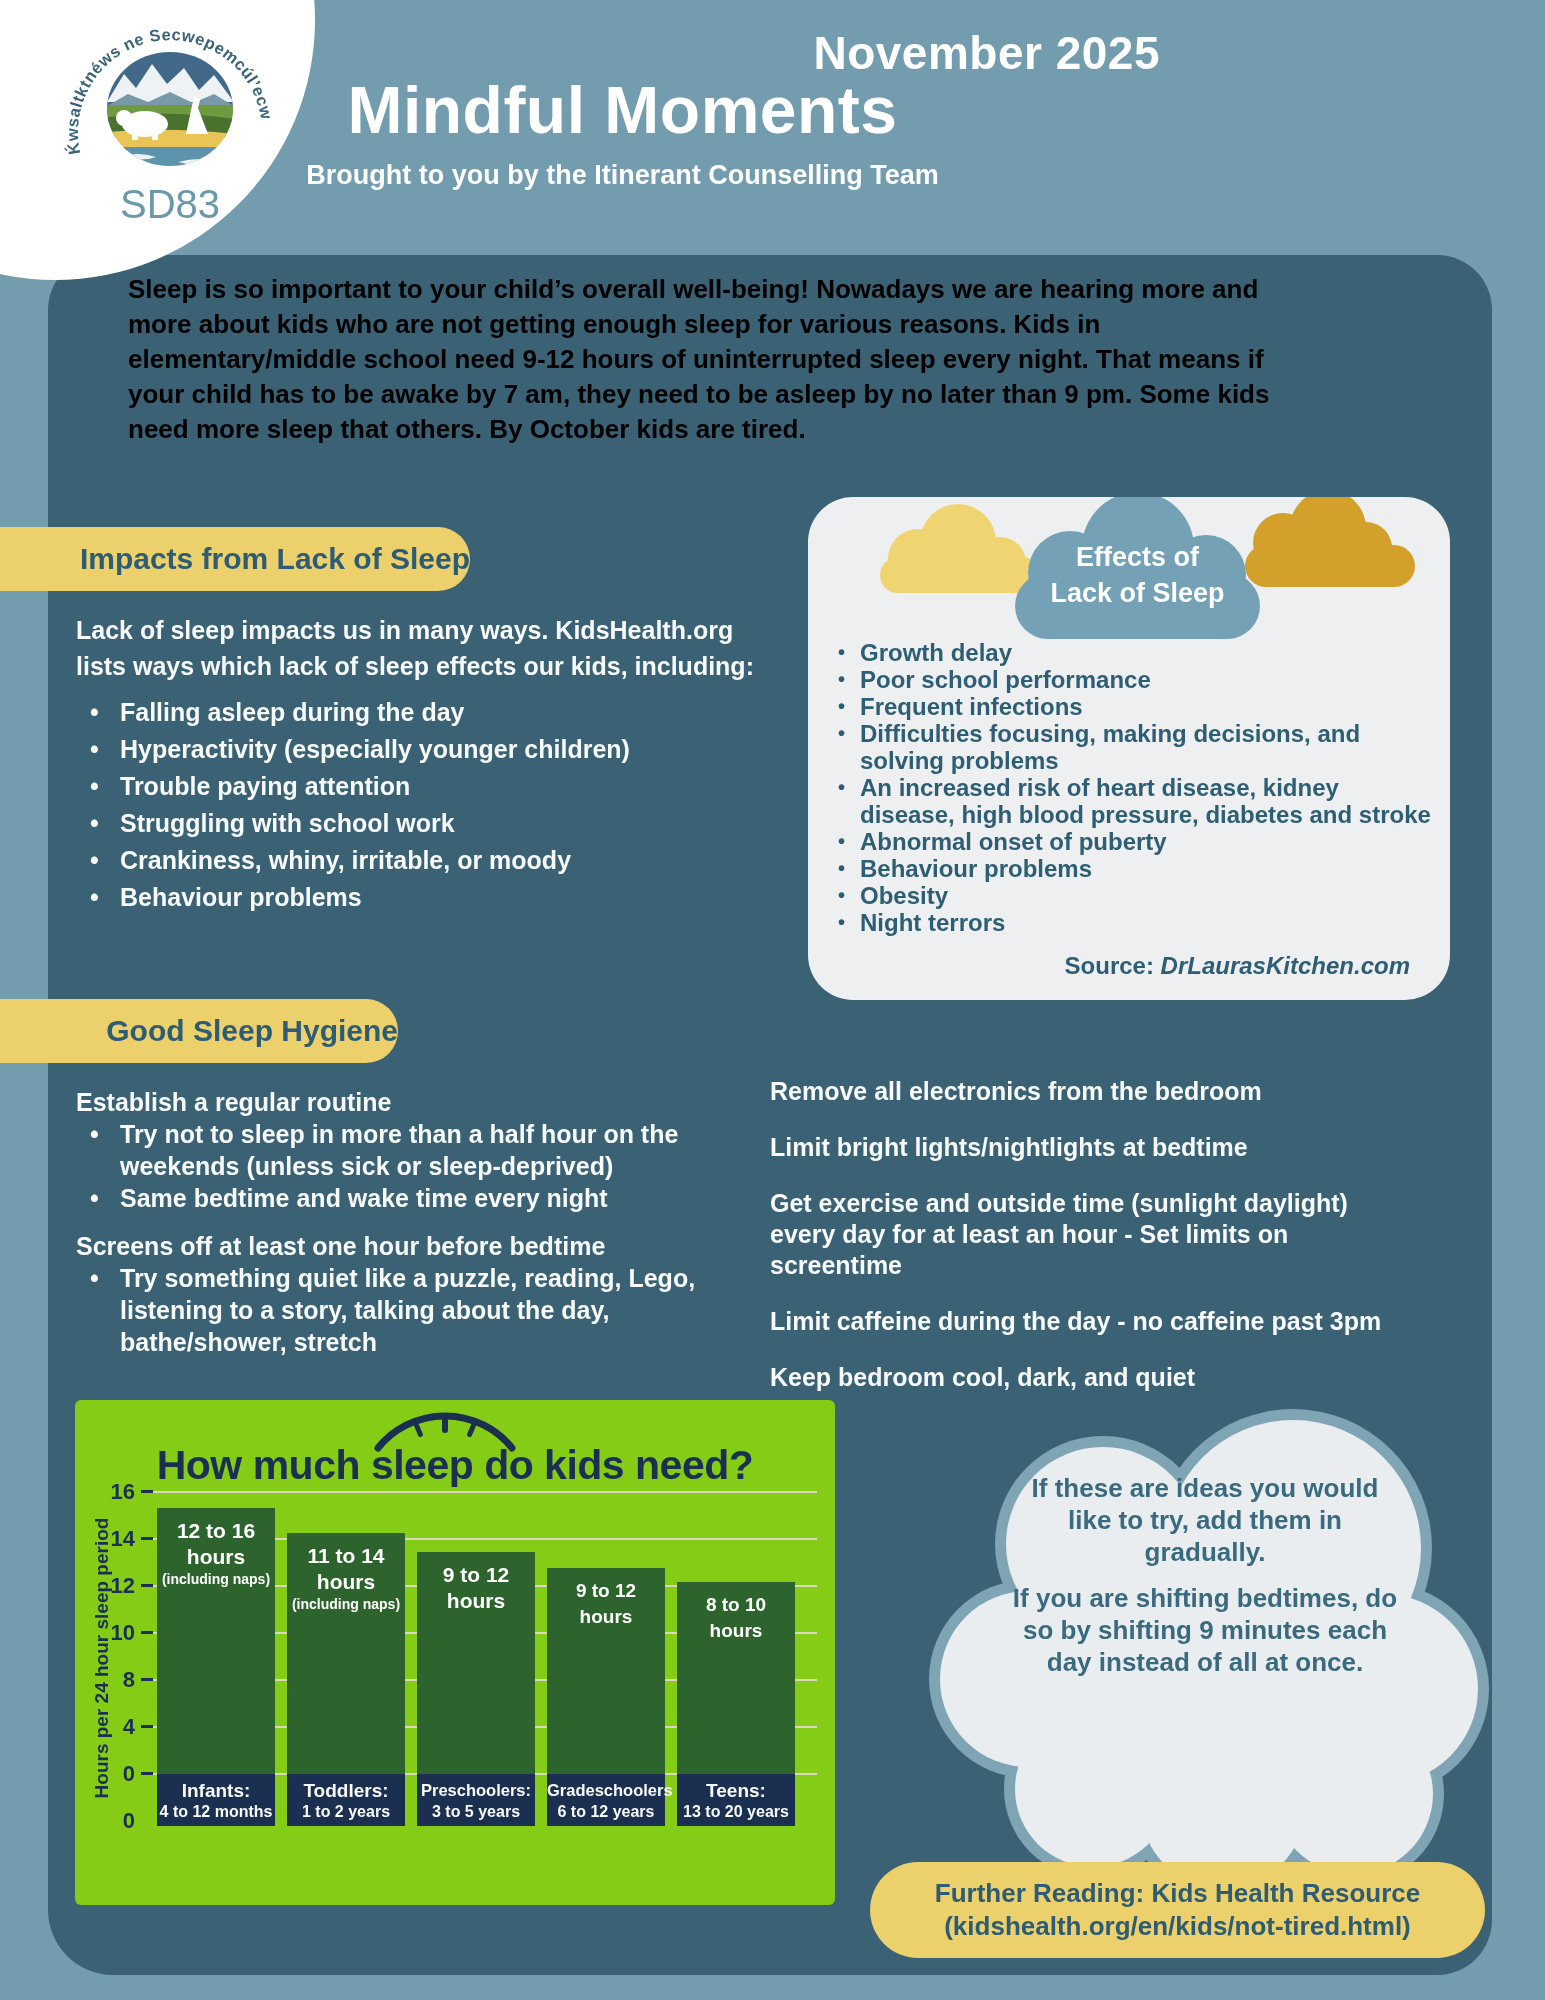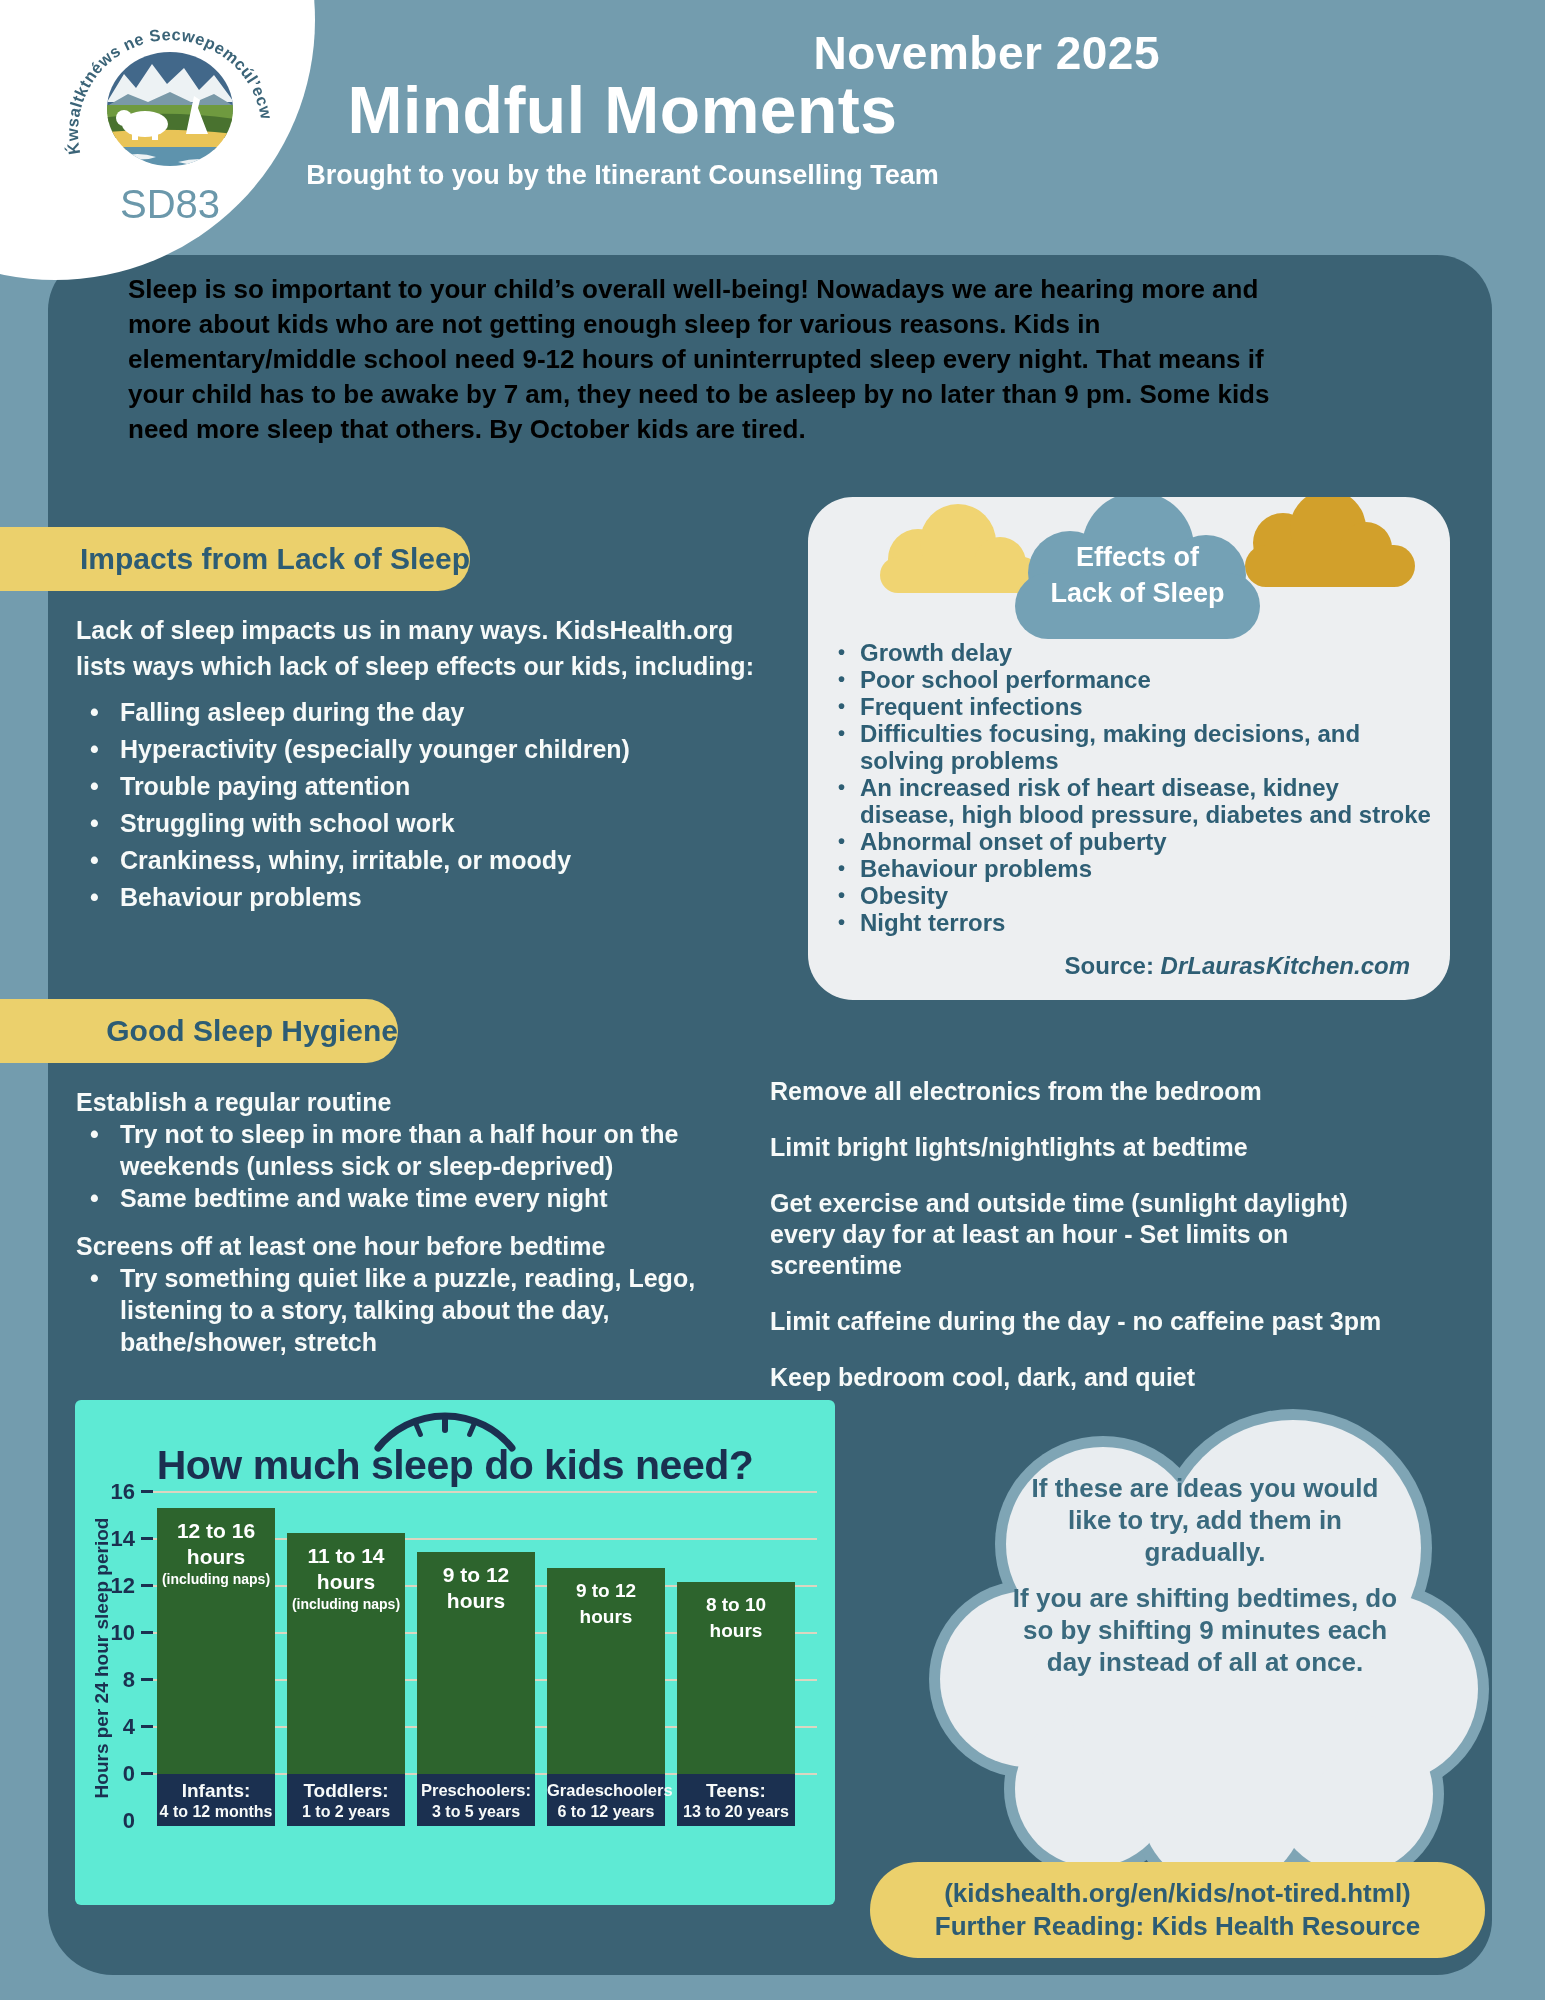--- a/index.html
+++ b/index.html
@@ -49,21 +49,21 @@
 
   
   .hyg-left{position:absolute;left:76px;top:1086px;width:700px;color:#F7FAF9;}
   .hyg-h{font-size:25px;line-height:32px;}
   .hyg-list li{line-height:32px;width:600px;}
   .hyg-group2{margin-top:16px;}
   .hyg-right{position:absolute;left:770px;top:1076px;width:645px;color:#F7FAF9;font-size:25px;line-height:31px;}
   .hyg-item{margin-bottom:25px;}
 
   
-  .chart-box{position:absolute;left:75px;top:1400px;width:760px;height:505px;background:#5eead4;
+  .chart-box{position:absolute;left:75px;top:1400px;width:760px;height:505px;background:#84cc16;
              border-radius:6px;color:#1B3050;}
   .chart-title{position:absolute;top:42px;left:0;width:100%;text-align:center;font-size:41px;letter-spacing:-.5px;}
   .gauge{position:absolute;left:295px;top:2px;}
   .ylab{position:absolute;left:27px;top:258px;transform:translate(-50%,-50%) rotate(-90deg);
         font-size:19px;white-space:nowrap;}
   .gl{position:absolute;left:78px;width:664px;height:2px;background:#DCD5C0;}
   .yt{position:absolute;left:6px;width:54px;text-align:right;font-size:22px;line-height:26px;}
   .yd{position:absolute;left:66px;width:12px;height:3px;background:#1B3050;}
   .bar{position:absolute;width:118px;background:#2D642D;text-align:center;color:#ffffff;box-sizing:border-box;padding-top:10px;}
   .bar-l1,.bar-l2{font-size:21px;line-height:26px;}
@@ -341,17 +341,17 @@
       <div>gradually.</div>
     </div>
     <div class="cloud-p2">
       <div>If you are shifting bedtimes, do</div>
       <div>so by shifting 9 minutes each</div>
       <div>day instead of all at once.</div>
     </div>
   </div>
 
   <div class="further-pill">
+    <div>Further Reading: Kids Health Resource</div>
     <div>(kidshealth.org/en/kids/not-tired.html)</div>
-    <div>Further Reading: Kids Health Resource</div>
   </div>
 
 </div>
 
 </body></html>

